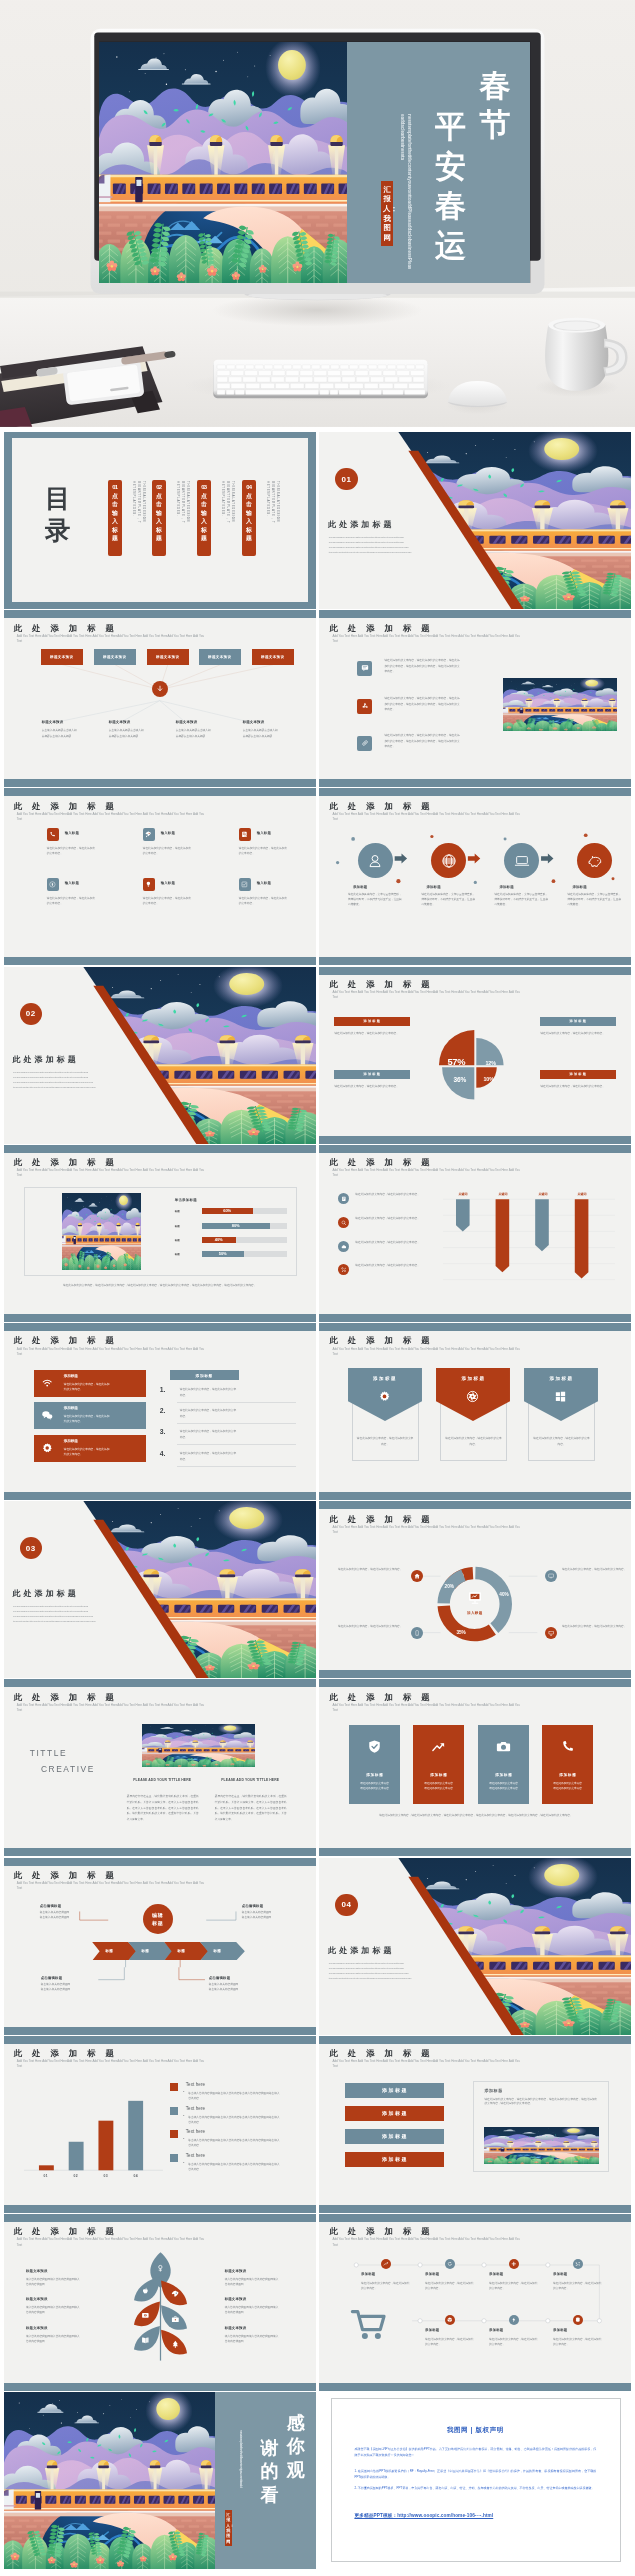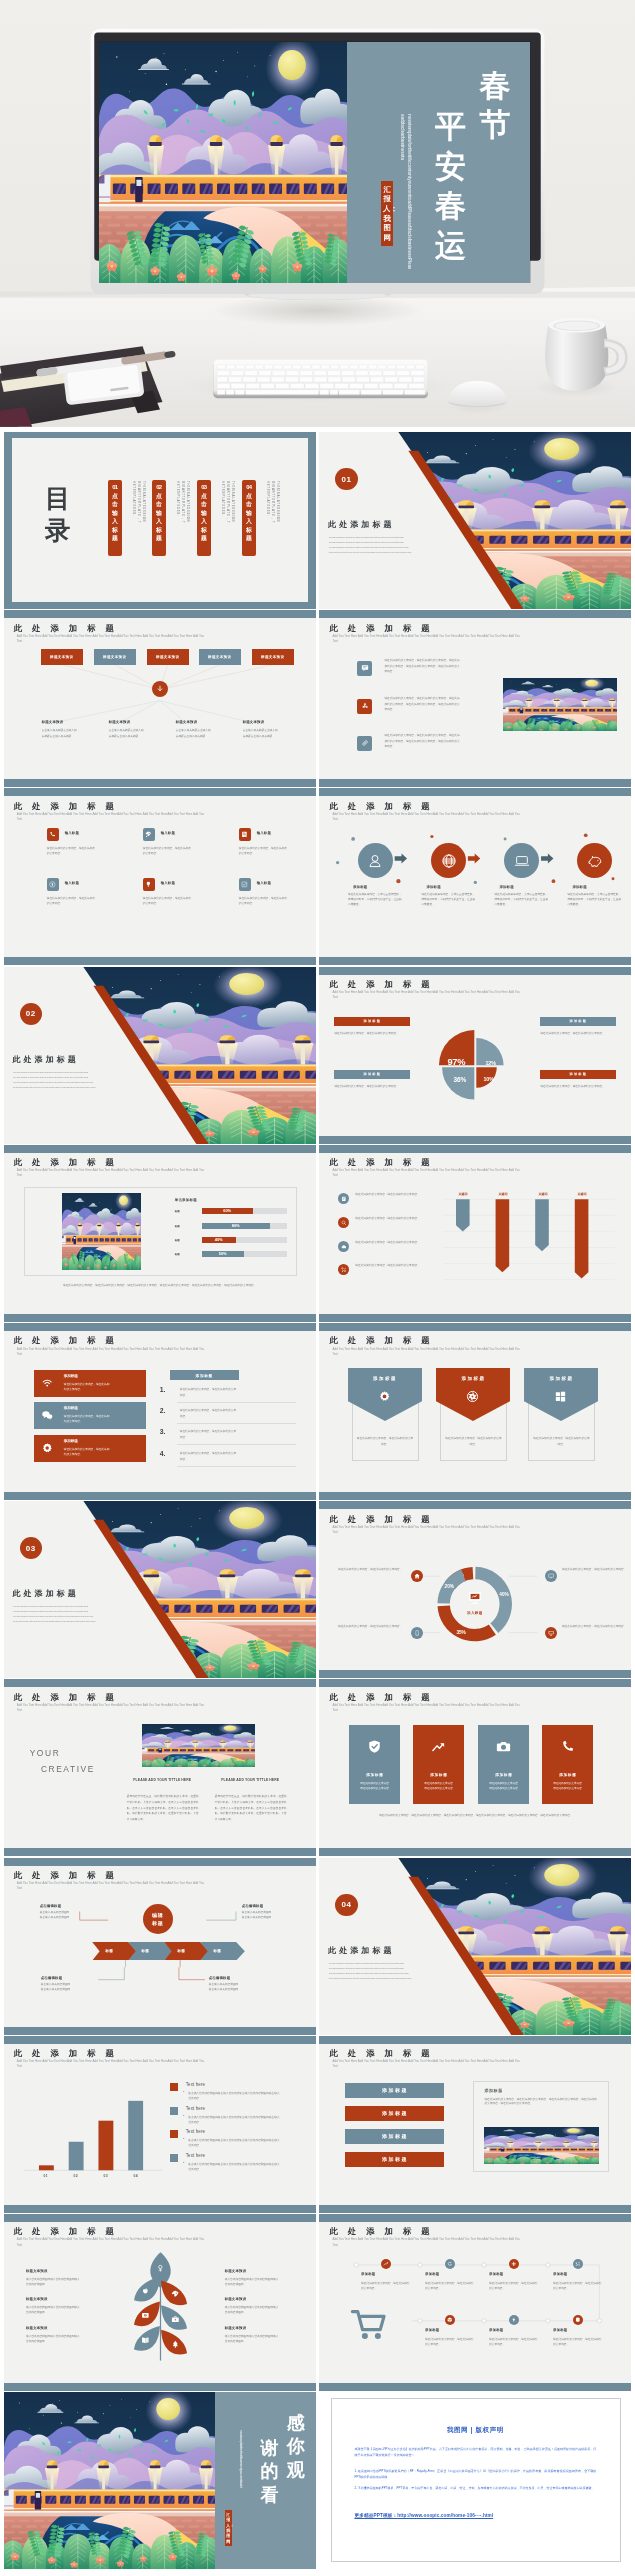--- a/index.html
+++ b/index.html
@@ -1226,21 +1226,21 @@
         </div>
         <div class="slide band">
           <div class="ttl">此处添加标题</div>
           <div class="sub">Add You Text Here Add You Text HereAdd You Text Here Add You Text HereAdd You Text Here Add You Text HereAdd You Text Here Add You Text</div>
           <svg class="abs" style="left:0;top:0;" width="312" height="177" viewBox="0 0 503 285">
             <path d="M250.4 158.4 L250.4 101.4 A57 57 0 0 0 193.4 158.4 Z" fill="#b13d16"></path>
             <path d="M253.6 158.4 L253.6 114.4 A44 44 0 0 1 297.6 158.4 Z" fill="#7f9aa8"></path>
             <path d="M250.4 161.6 L250.4 213.6 A52 52 0 0 1 198.4 161.6 Z" fill="#7f9aa8"></path>
             <path d="M253.6 161.6 L286.6 161.6 A33 33 0 0 1 253.6 194.6 Z" fill="#b13d16"></path>
           </svg>
-          <div class="abs wt" style="left:128px;top:90px;font-size:9.3px;font-weight:700;letter-spacing:-0.2px;">97%</div>
+          <div class="abs wt" style="left:128px;top:90px;font-size:9.3px;font-weight:700;letter-spacing:-0.2px;">57%</div>
           <div class="abs wt" style="left:166px;top:93px;font-size:5.3px;font-weight:700;">12%</div>
           <div class="abs wt" style="left:134px;top:109px;font-size:6.5px;font-weight:700;">36%</div>
           <div class="abs wt" style="left:164px;top:109px;font-size:5.3px;font-weight:700;">10%</div>
           <div class="abs" style="left:15px;top:50px;width:76px;">
             <div class="chip" style="height:9.3px;background:#b13d16;letter-spacing:1.2px;">添加标题</div>
             <div class="p2" style="margin-top:5.6px;line-height:2;">请在此添加您的文字内容，请在此添加您的文字内容。</div>
           </div>
           <div class="abs" style="left:221px;top:50px;width:76px;">
             <div class="chip" style="height:9.3px;background:#6d8b9b;letter-spacing:1.2px;">添加标题</div>
             <div class="p2" style="margin-top:5.6px;line-height:2;">请在此添加您的文字内容，请在此添加您的文字内容。</div>
@@ -1547,21 +1547,21 @@
             </div>
             <div class="p2 abs" style="left:16px;top:-2.5px;width:65px;text-align:right;line-height:2.05;">请在此添加您的文字内容，请在此添加您的文字内容。</div>
           </div>
         </div>
 </div>
 <div class="row">
 <div class="slide band">
           <div class="ttl">此处添加标题</div>
           <div class="sub">Add You Text Here Add You Text HereAdd You Text Here Add You Text HereAdd You Text Here Add You Text HereAdd You Text Here Add You Text</div>
           <div class="abs" style="left:26px;top:67px;width:107px;font-size:8.4px;letter-spacing:1.6px;color:#6a7076;line-height:1.85;font-weight:400;">
-            <div>YOUR</div>
+            <div>TITTLE</div>
             <div style="text-indent:11.2px;">CREATIVE</div>
           </div>
           <div class="abs" style="left:138px;top:45px;width:113px;height:43px;overflow:hidden;">
             <svg class="illu" viewBox="0 0 1000 900" preserveAspectRatio="none" width="100%" height="100%">
               <use href="#illuS"></use>
             </svg>
           </div>
           <div class="abs" style="left:124px;top:99px;width:69px;text-align:center;font-size:3.4px;font-weight:700;color:#4b5054;letter-spacing:0.1px;line-height:1.65;">PLEASE ADD YOUR TITTLE HERE</div>
           <div class="abs" style="left:212px;top:99px;width:69px;text-align:center;font-size:3.4px;font-weight:700;color:#4b5054;letter-spacing:0.1px;line-height:1.65;">PLEASE ADD YOUR TITTLE HERE</div>
           <div class="abs p2" style="left:123px;top:115px;width:72px;text-align:justify;line-height:2.1;">题属内容打行在这里，请您删掉复制粘贴的文本后，在重新中选择粘贴，并选择只保留文字，在录入人工选图复合表粘贴，在录入人工选图复合表粘贴，在录入人工选图复合表粘贴，请您删掉复制粘贴的文本后，在重新中选择粘贴，并选择只保留文字。</div>

